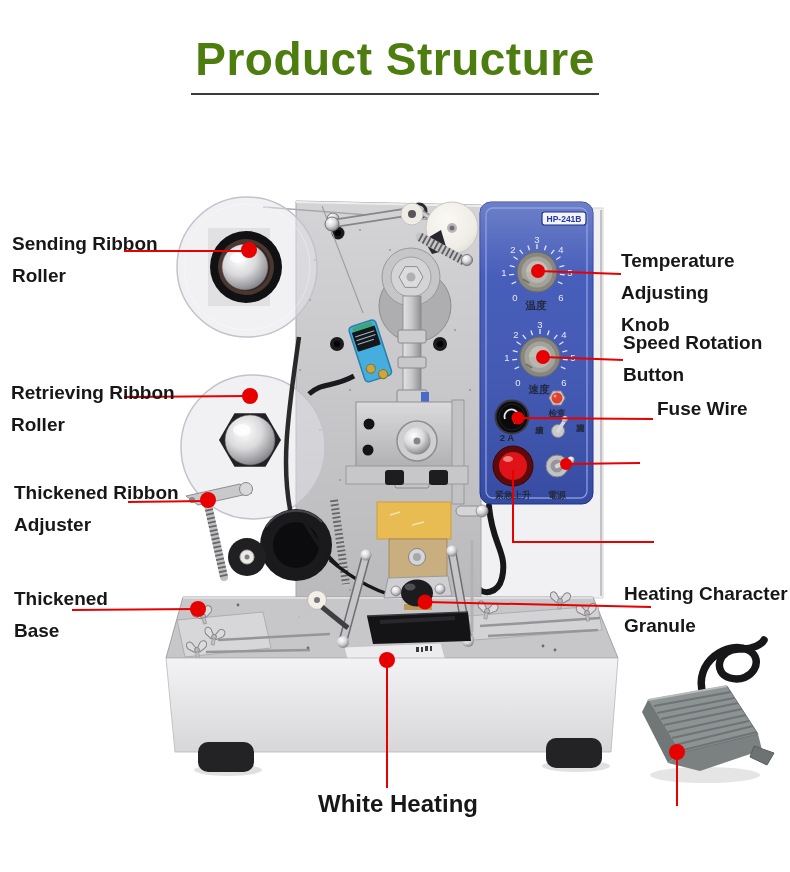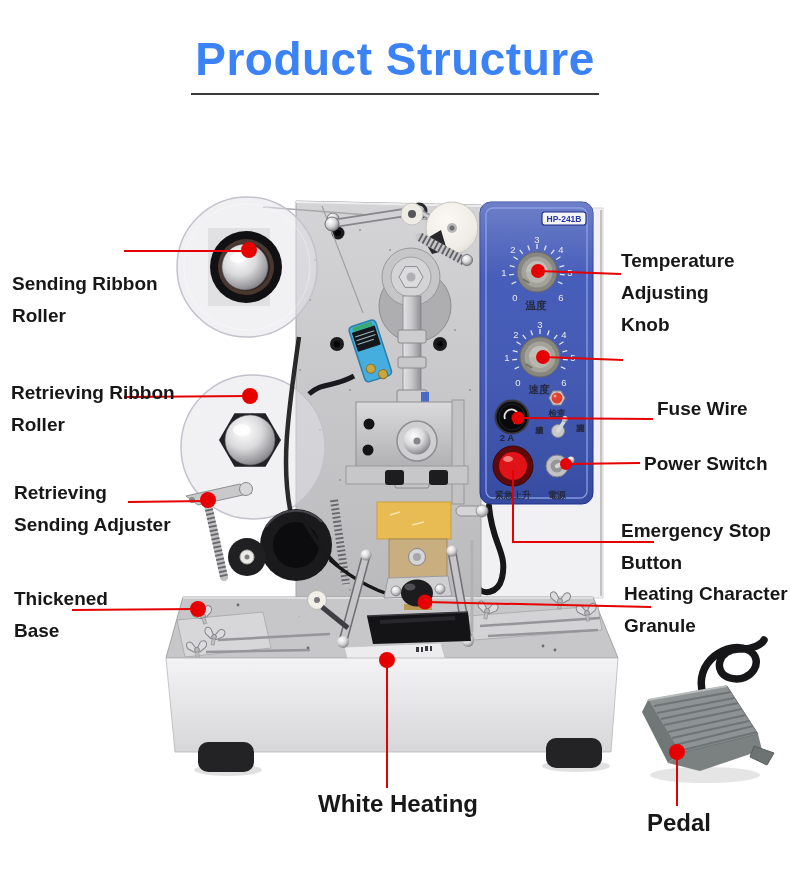--- a/index.html
+++ b/index.html
@@ -1,19 +1,19 @@
 <!DOCTYPE html>
 <html><head>
 <meta charset="utf-8">
 <style>
   html,body{margin:0;padding:0;background:#ffffff;}
   .stage{position:relative;width:790px;height:872px;background:#ffffff;overflow:hidden;
          font-family:"Liberation Sans",sans-serif;}
   .title-wrap{position:absolute;top:32px;left:0;width:100%;text-align:center;}
-  .title-wrap span{display:inline-block;font-size:46px;font-weight:600;color:#3b82f6;
+  .title-wrap span{display:inline-block;font-size:46px;font-weight:600;color:#4d7c0f;
          letter-spacing:.5px;border-bottom:2.5px solid #3a3a3a;padding:0 4px 7px 4px;}
   .callout{position:absolute;font-size:19px;line-height:32px;font-weight:600;color:#171717;}
   .callout.big{font-size:24px;line-height:30px;}
   svg.scene{position:absolute;left:0;top:0;}
   svg text{font-family:"Liberation Sans",sans-serif;}
 </style>
 </head>
 <body>
 
 <div class="stage">
@@ -415,24 +415,22 @@
       <circle cx="538" cy="271" r="7"></circle>
         <circle cx="543" cy="357" r="7"></circle>
       <circle cx="518" cy="418" r="6.5"></circle>
         <circle cx="566" cy="464" r="6"></circle>
       <circle cx="425" cy="602" r="7.5"></circle>
         <circle cx="387" cy="660" r="8"></circle>
       <circle cx="677" cy="752" r="8"></circle>
     </g>
   </svg>
 
-  <div class="callout" style="left:12px;top:228px;width:150px;margin-top:40px;">Sending Ribbon Roller</div>
+  <div class="callout" style="left:12px;top:228px;width:150px;">Sending Ribbon Roller</div>
   <div class="callout" style="left:11px;top:377px;width:165px;">Retrieving Ribbon Roller</div>
-  <div class="callout" style="left:14px;top:477px;width:165px;">Retrieving Sending Adjuster</div>
+  <div class="callout" style="left:14px;top:477px;width:165px;">Thickened Ribbon Adjuster</div>
   <div class="callout" style="left:621px;top:245px;width:140px;">Temperature Adjusting Knob</div>
   <div class="callout" style="left:14px;top:583px;width:115px;">Thickened Base</div>
+  <div class="callout" style="left:623px;top:327px;width:140px;">Speed Rotation Button</div>
   <div class="callout" style="left:657px;top:393px;width:120px;">Fuse Wire</div>
-  <div class="callout" style="left:644px;top:448px;width:135px;">Power Switch</div>
-  <div class="callout" style="left:621px;top:515px;width:160px;">Emergency Stop Button</div>
   <div class="callout" style="left:624px;top:578px;width:178px;">Heating Character Granule</div>
   <div class="callout big" style="left:318px;top:789px;width:200px;">White Heating</div>
-  <div class="callout big" style="left:647px;top:808px;width:120px;">Pedal</div>
 </div>
 
 </body></html>

